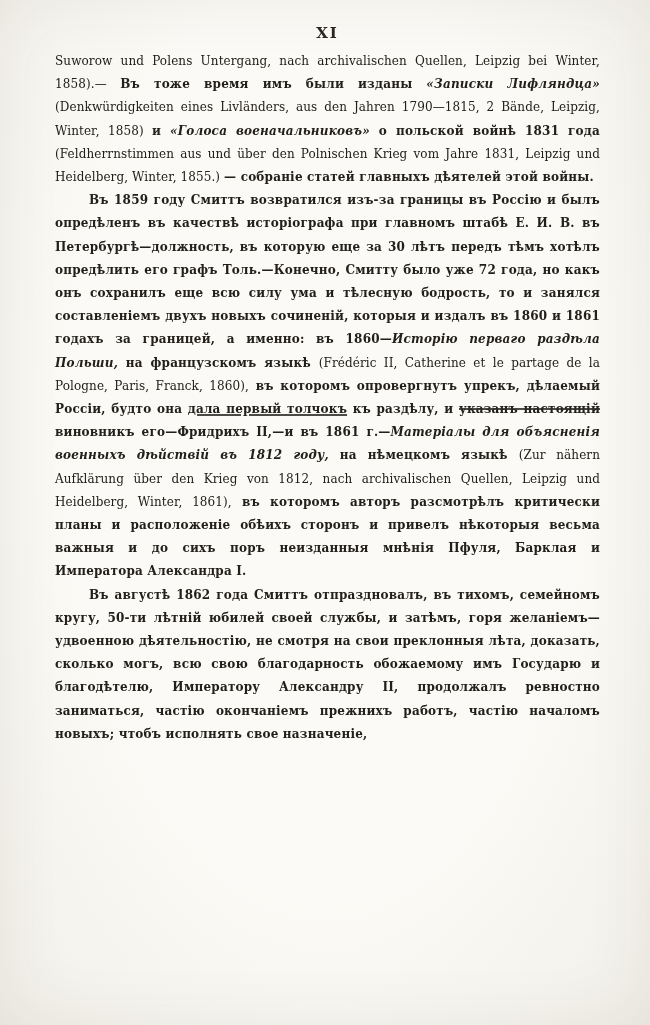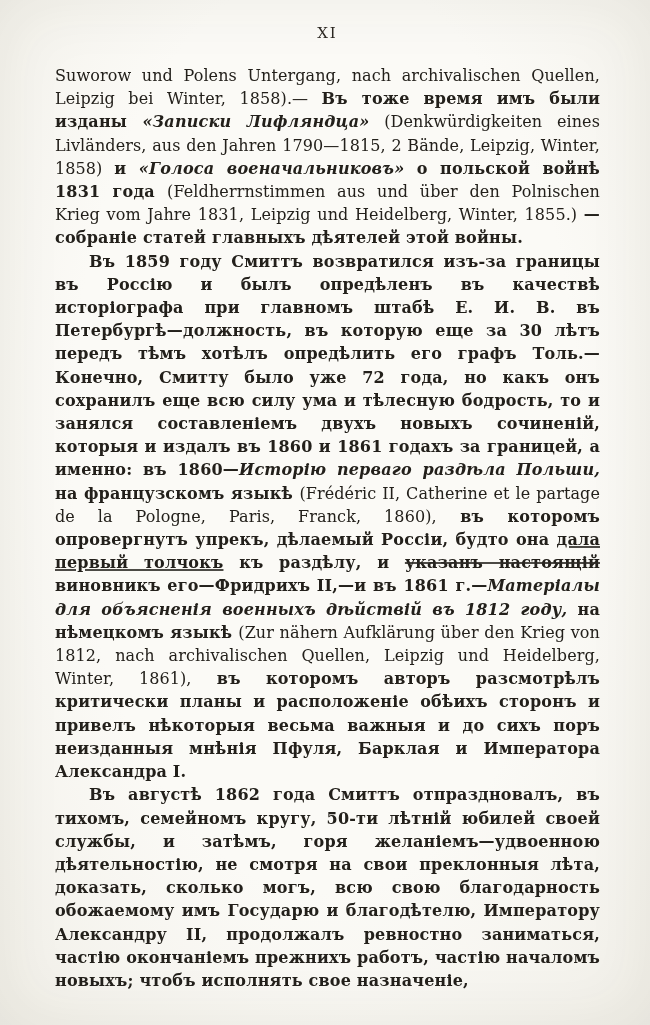--- a/index.html
+++ b/index.html
@@ -17,27 +17,27 @@
   .page {
     box-sizing: border-box;
     width: 650px;
     height: 1025px;
     padding: 24px 50px 24px 55px;
     box-shadow: inset 0 0 70px rgba(60,50,30,0.07);
   }
   .page-number {
     text-align: center;
     font-size: 15px;
-    font-weight: 400;
+    font-weight: 700;
     letter-spacing: 2px;
     color: #2a2620;
-    margin-bottom: 22px;
+    margin-bottom: 8px;
   }
   .text-block {
-    font-size: 16px;
+    font-size: 12px;
     line-height: 23.2px;
     text-align: justify;
     letter-spacing: 0.2px;
   }
   p.para {
     margin: 0;
     padding: 0;
   }
   p.para.indent {
     text-indent: 34px;

